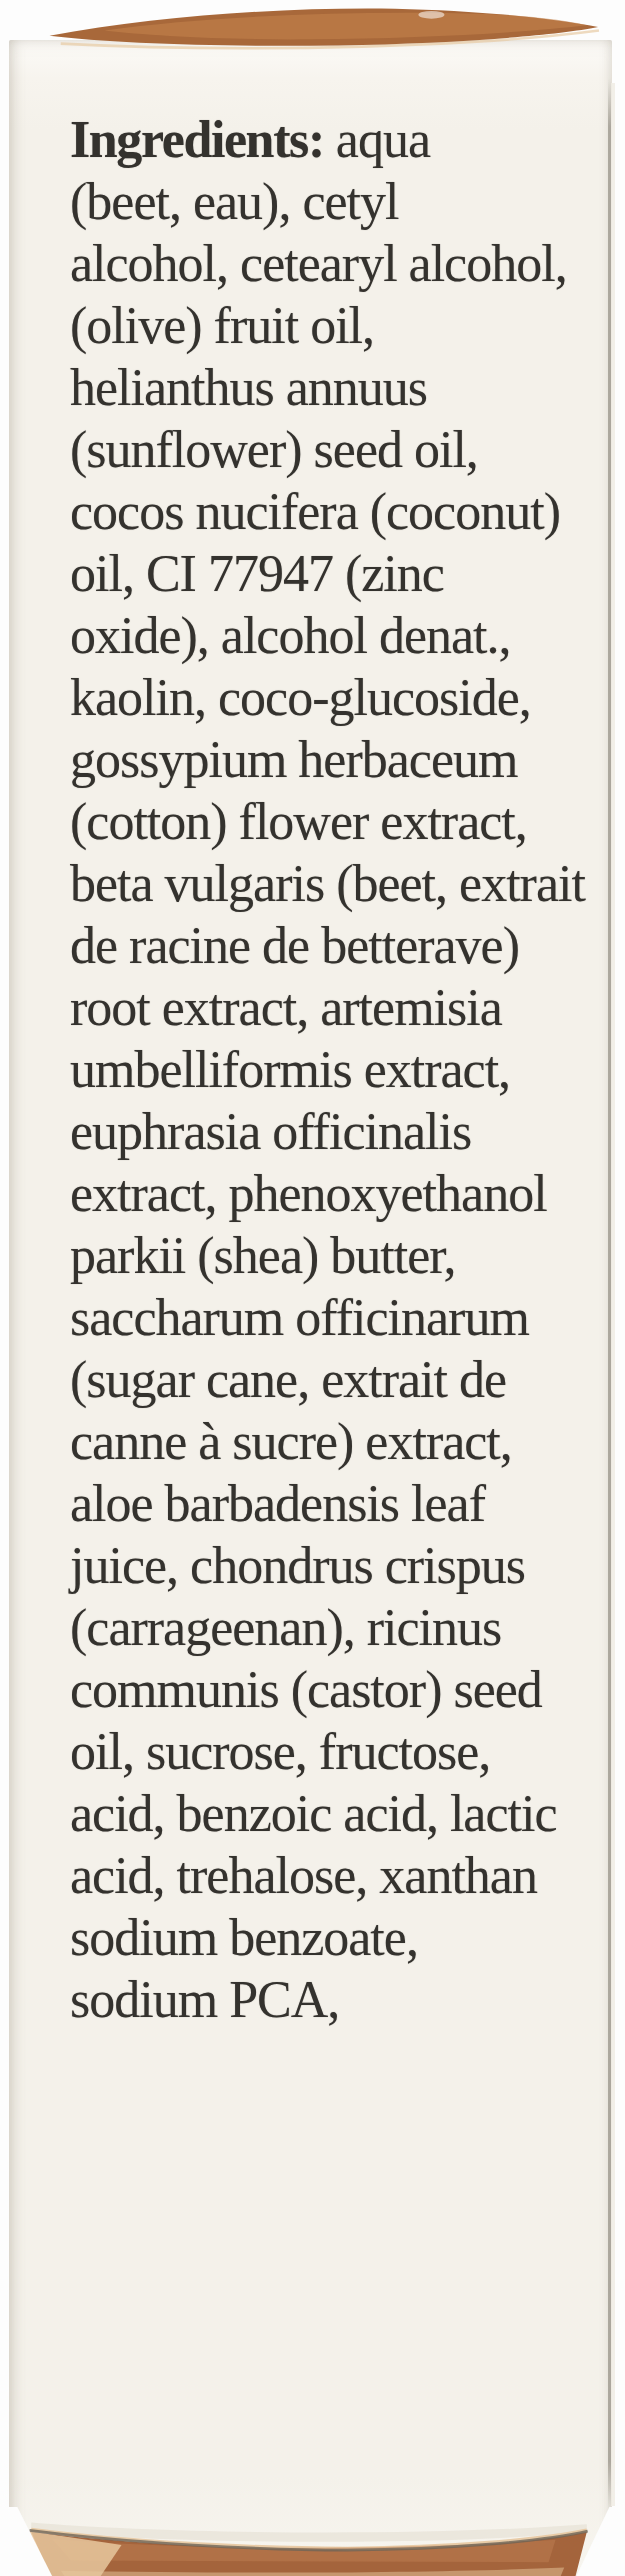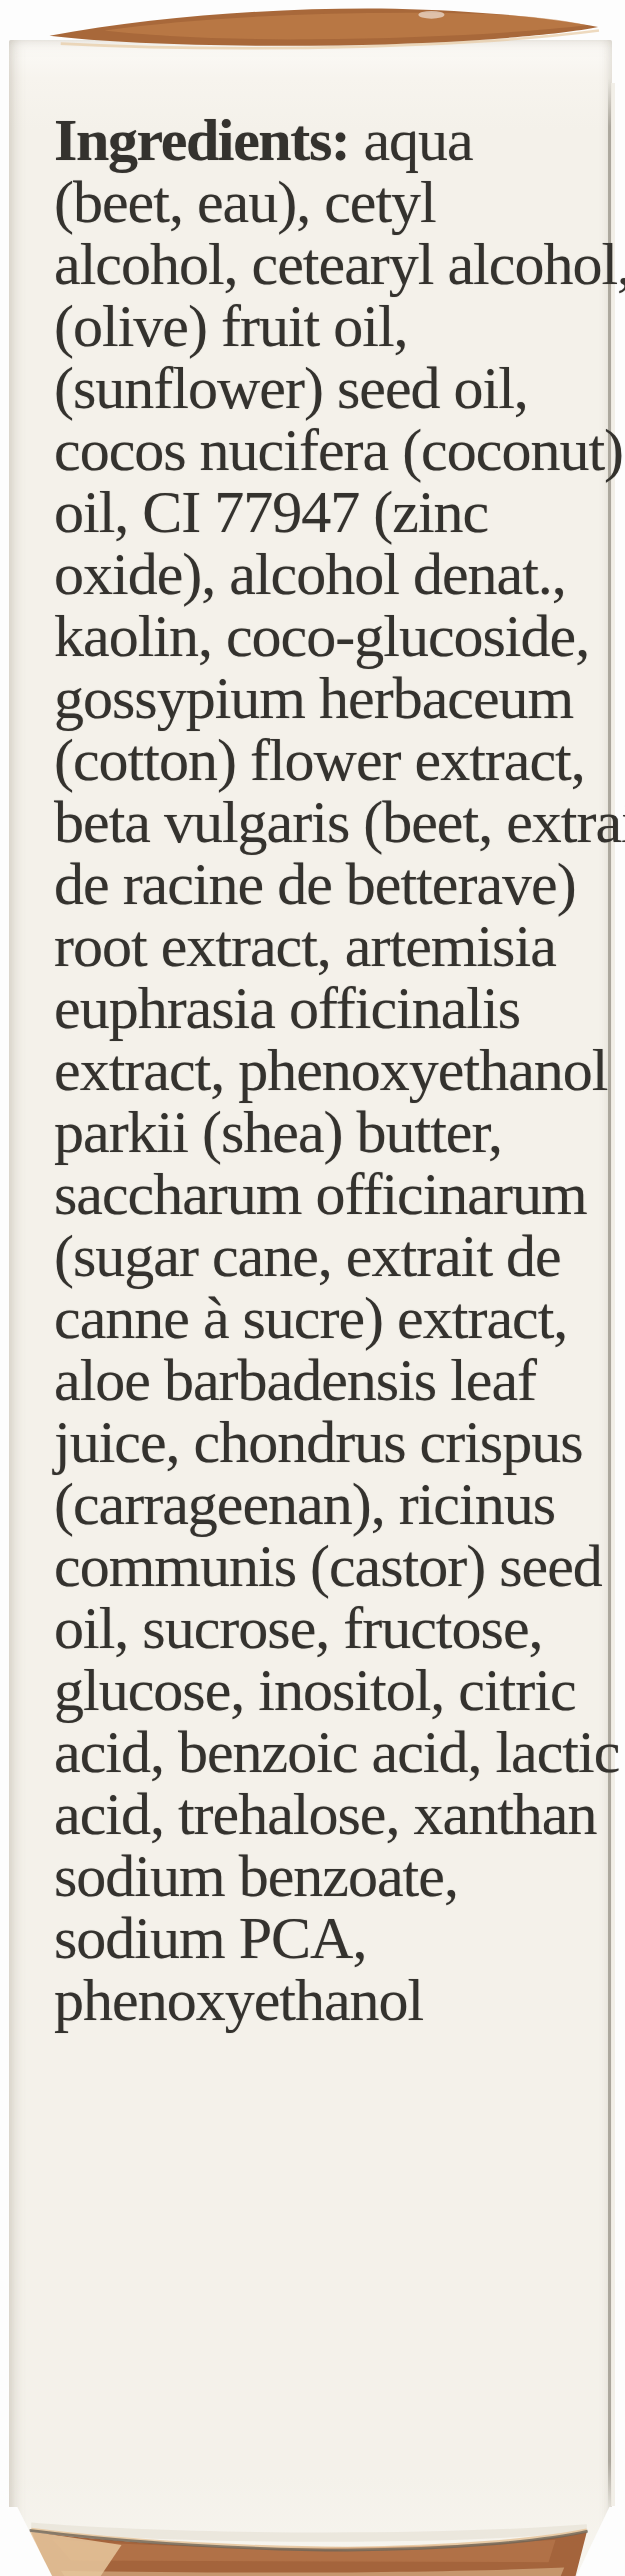--- a/index.html
+++ b/index.html
@@ -51,24 +51,24 @@
   .top-edge-svg, .bottom-edge-svg {
     position: absolute; left: 0;
     width: 625px; display: block;
   }
   .top-edge-svg { top: 0; height: 96px; }
   .bottom-edge-svg { top: 2507px; height: 69px; }
 
   
   .ingredients {
     position: absolute;
-    left: 54px; top: 109px;
+    left: 70px; top: 109px;
     width: 521px;
     color: var(--text, #34322e);
-    font-size: 60px;
+    font-size: 52px;
     letter-spacing: -1px;
     text-shadow: 0 0 1.1px rgba(56,53,48,.38);
   }
   .ingredients .line {
     height: 62px;
     line-height: 62px;
     white-space: nowrap;
   }
   .ingredients .line b {
     font-weight: 700;
@@ -96,47 +96,47 @@
              C600,38 480,44 360,45 C262,46 172,41 120,35 Z" style="fill:var(--copper-light,#c8854e)" opacity="0.5"></path>
 
     <ellipse cx="497" cy="17" rx="15" ry="4.5" fill="#ffffff" opacity="0.55"></ellipse>
   </svg>
 
   <div class="ingredients">
       <div class="line"><b>Ingredients:</b> aqua</div>
       <div class="line">(beet, eau), cetyl</div>
       <div class="line">alcohol, cetearyl alcohol,</div>
       <div class="line">(olive) fruit oil,</div>
+      <div class="line">helianthus annuus</div>
       <div class="line">(sunflower) seed oil,</div>
       <div class="line">cocos nucifera (coconut)</div>
       <div class="line">oil, CI 77947 (zinc</div>
       <div class="line">oxide), alcohol denat.,</div>
       <div class="line">kaolin, coco-glucoside,</div>
       <div class="line">gossypium herbaceum</div>
       <div class="line">(cotton) flower extract,</div>
       <div class="line">beta vulgaris (beet, extrait</div>
       <div class="line">de racine de betterave)</div>
       <div class="line">root extract, artemisia</div>
+      <div class="line">umbelliformis extract,</div>
       <div class="line">euphrasia officinalis</div>
       <div class="line">extract, phenoxyethanol</div>
       <div class="line">parkii (shea) butter,</div>
       <div class="line">saccharum officinarum</div>
       <div class="line">(sugar cane, extrait de</div>
       <div class="line">canne à sucre) extract,</div>
       <div class="line">aloe barbadensis leaf</div>
       <div class="line">juice, chondrus crispus</div>
       <div class="line">(carrageenan), ricinus</div>
       <div class="line">communis (castor) seed</div>
       <div class="line">oil, sucrose, fructose,</div>
-      <div class="line">glucose, inositol, citric</div>
       <div class="line">acid, benzoic acid, lactic</div>
       <div class="line">acid, trehalose, xanthan</div>
       <div class="line">sodium benzoate,</div>
       <div class="line">sodium PCA,</div>
-      <div class="line">phenoxyethanol</div>
     </div>
 
   <svg class="bottom-edge-svg" viewBox="0 0 720 80" preserveAspectRatio="none" aria-hidden="true">
 
     <path d="M36,18 C200,32 500,34 676,20 L676,28 C520,47 150,42 36,27 Z" fill="#e2dccf" opacity="0.55"></path>
 
     <path d="M36,26 C150,41 300,48 400,48 C520,47 622,38 676,27" fill="none" style="stroke:var(--strip-light,#e7c79e)" stroke-width="4" opacity="0.9"></path>
 
     <path d="M36,29 C150,43 300,50 400,50 C520,49 622,40 676,29
              L663,80 L58,80 Z" style="fill:var(--strip,#a4643c)"></path>

